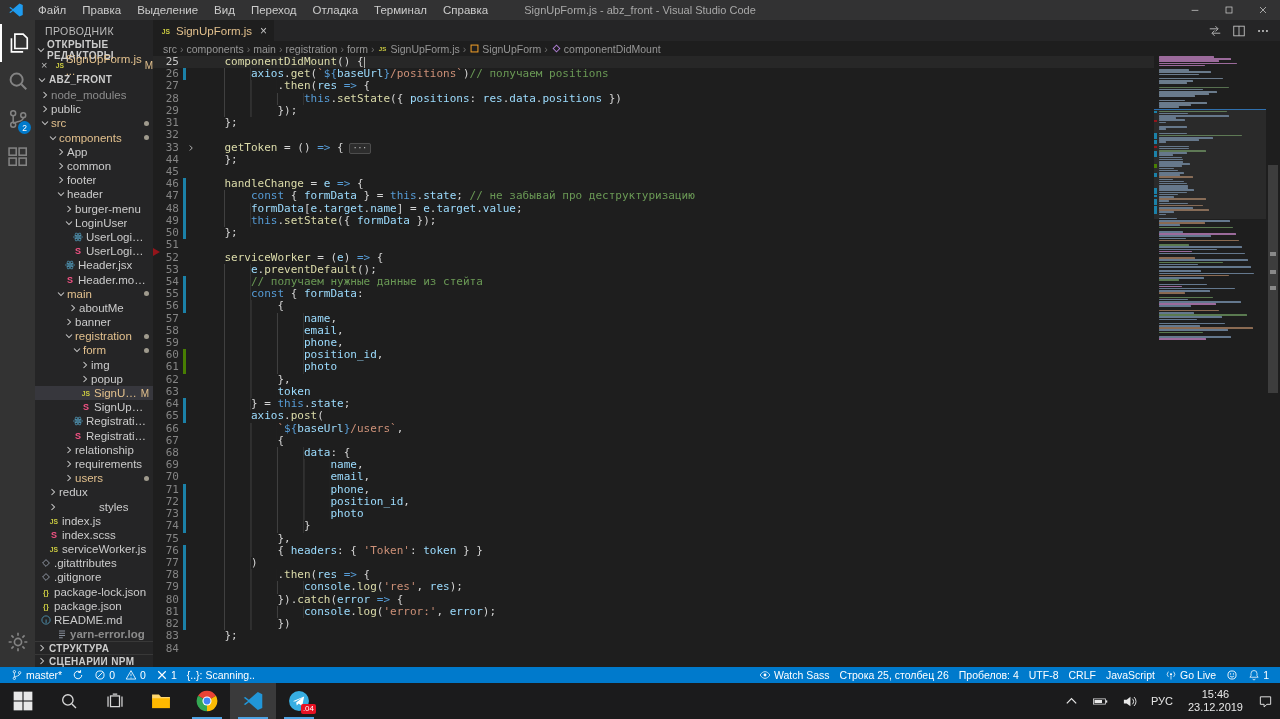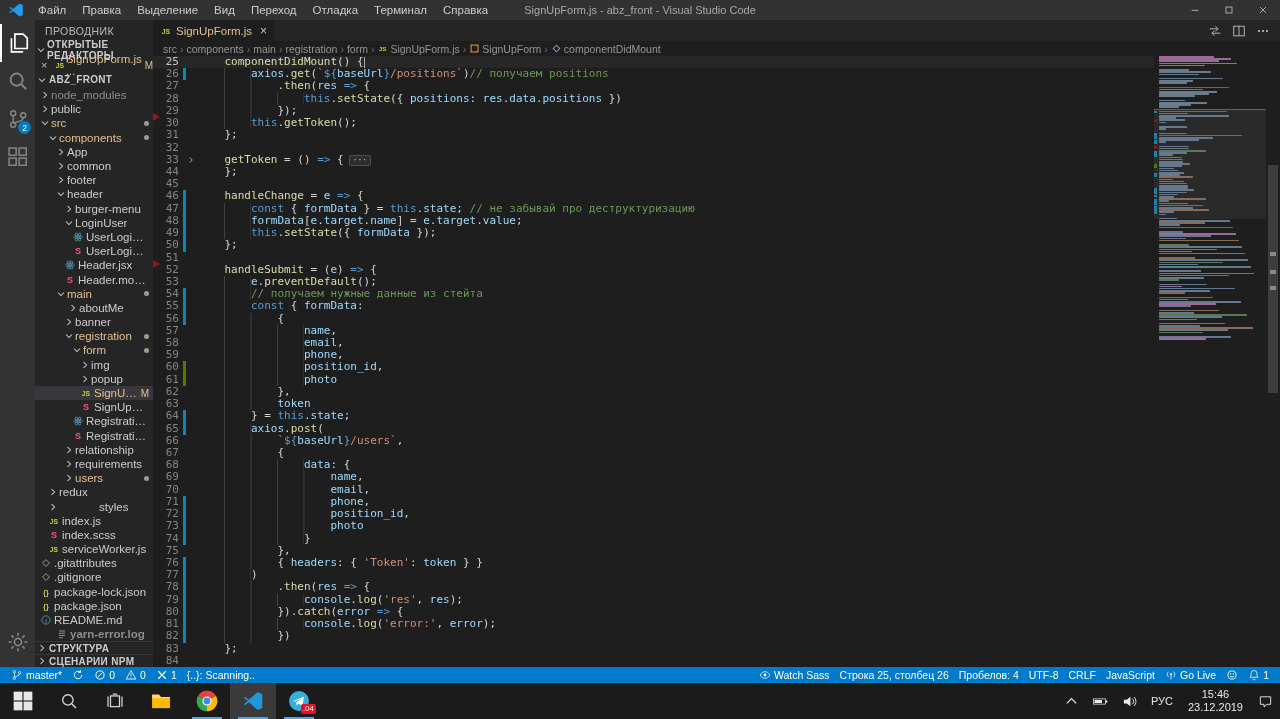--- a/index.html
+++ b/index.html
@@ -711,26 +711,20 @@
             <div class="fold-col"></div>
             <div class="line-code"><span class="guides" style="width: 12ch;"></span><span class="tk-p">                </span><span class="tk-k">this</span><span class="tk-p">.</span><span class="tk-f">setState</span><span class="tk-p">({ </span><span class="tk-v">positions</span><span class="tk-p">: </span><span class="tk-v">res</span><span class="tk-p">.</span><span class="tk-v">data</span><span class="tk-p">.</span><span class="tk-v">positions</span><span class="tk-p"> })</span></div>
           </div>
           <div class="code-line">
             <div class="line-num">29</div>
             <div class="change-bar"></div>
             <div class="fold-col"></div>
             <div class="line-code"><span class="guides" style="width: 8ch;"></span><span class="tk-p">            });</span></div>
           </div>
           <div class="code-line">
-            <div class="line-num">30<span class="del-marker"></span></div>
-            <div class="change-bar"></div>
-            <div class="fold-col"></div>
-            <div class="line-code"><span class="guides" style="width: 4ch;"></span><span class="tk-p">        </span><span class="tk-k">this</span><span class="tk-p">.</span><span class="tk-f">getToken</span><span class="tk-p">();</span></div>
-          </div>
-          <div class="code-line">
             <div class="line-num">31</div>
             <div class="change-bar"></div>
             <div class="fold-col"></div>
             <div class="line-code"><span class="tk-p">    };</span></div>
           </div>
           <div class="code-line">
             <div class="line-num">32</div>
             <div class="change-bar"></div>
             <div class="fold-col"></div>
             <div class="line-code"></div>
@@ -790,21 +784,21 @@
           <div class="code-line">
             <div class="line-num">51</div>
             <div class="change-bar"></div>
             <div class="fold-col"></div>
             <div class="line-code"></div>
           </div>
           <div class="code-line">
             <div class="line-num">52<span class="del-marker"></span></div>
             <div class="change-bar"></div>
             <div class="fold-col"></div>
-            <div class="line-code"><span class="tk-p">    </span><span class="tk-f">handleSubmit</span><span class="tk-p"> = (</span><span class="tk-v">e</span><span class="tk-p">) </span><span class="tk-k">=&gt;</span><span class="tk-p"> {</span></div>
+            <div class="line-code"><span class="tk-p">    </span><span class="tk-f">serviceWorker</span><span class="tk-p"> = (</span><span class="tk-v">e</span><span class="tk-p">) </span><span class="tk-k">=&gt;</span><span class="tk-p"> {</span></div>
           </div>
           <div class="code-line">
             <div class="line-num">53</div>
             <div class="change-bar"></div>
             <div class="fold-col"></div>
             <div class="line-code"><span class="guides" style="width: 4ch;"></span><span class="tk-p">        </span><span class="tk-v">e</span><span class="tk-p">.</span><span class="tk-f">preventDefault</span><span class="tk-p">();</span></div>
           </div>
           <div class="code-line">
             <div class="line-num">54</div>
             <div class="change-bar g-m"></div>

